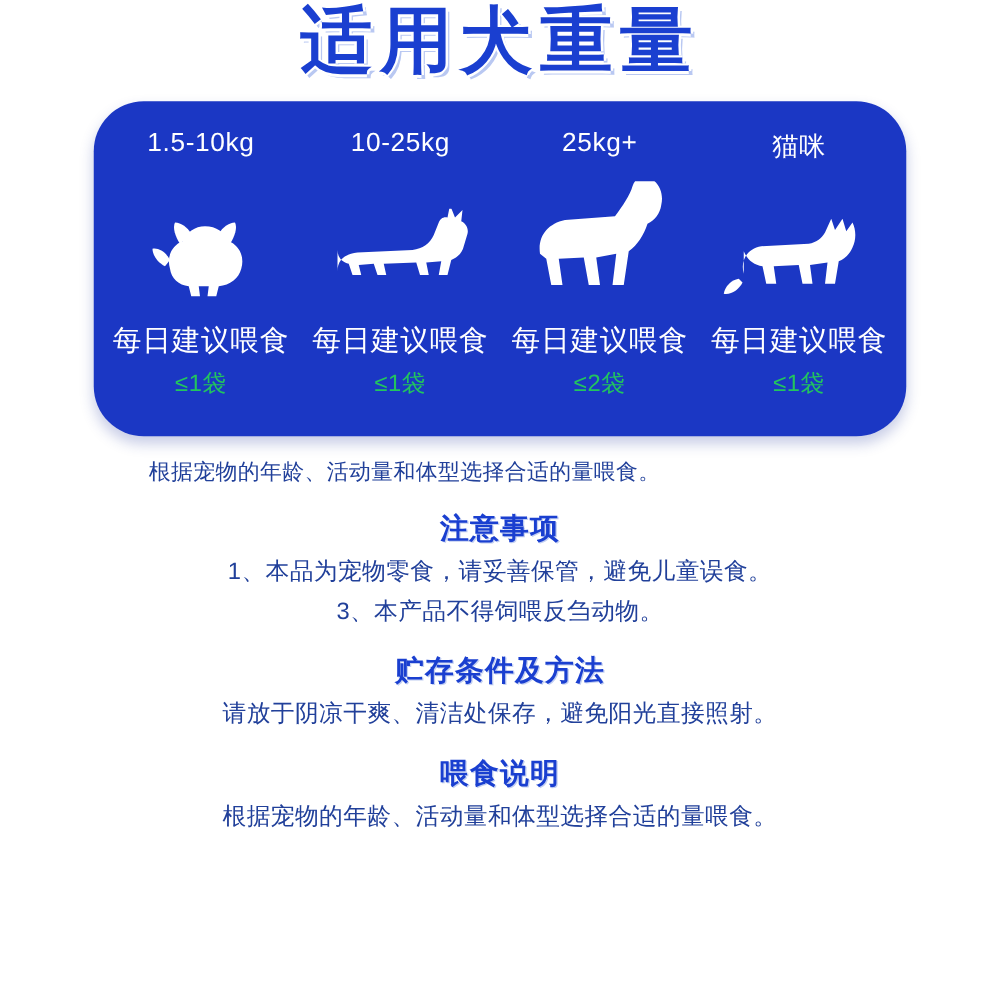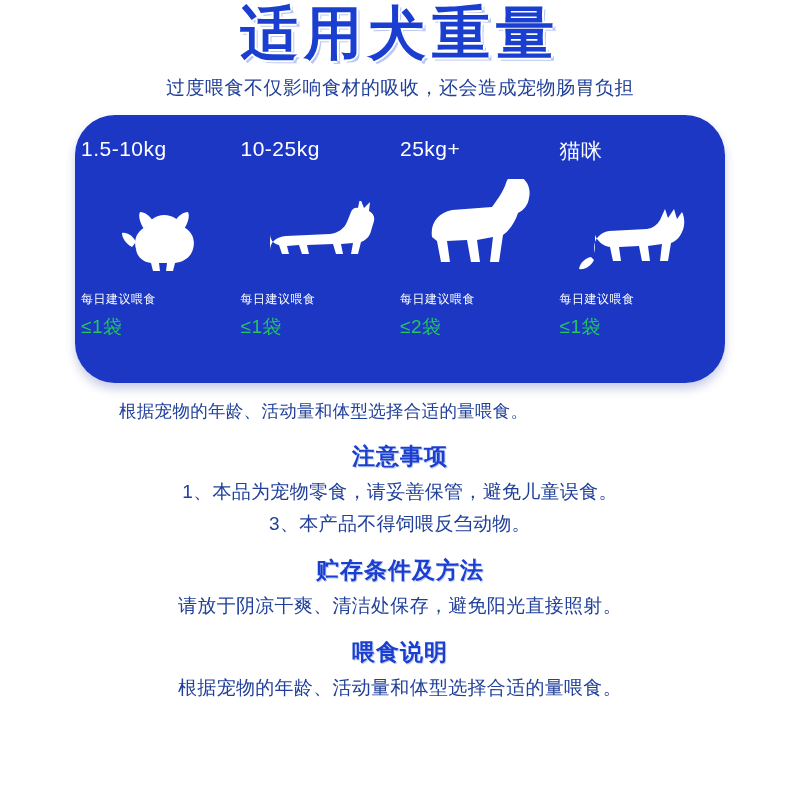--- a/index.html
+++ b/index.html
@@ -58,41 +58,42 @@
     display: flex;
     width: 100%;
     height: 100%;
     padding: 0 6px;
     box-sizing: border-box;
   }
   .col {
     flex: 1 1 0;
     display: flex;
     flex-direction: column;
+    align-items: center;
     padding-top: 22px;
     box-sizing: border-box;
   }
   .weight {
     color: #ffffff;
     font-size: 21px;
     font-weight: normal;
     letter-spacing: 0.5px;
     height: 30px;
   }
   .silhouette {
     flex: 0 0 auto;
     height: 112px;
     display: flex;
     align-items: flex-end;
     justify-content: center;
   }
   .silhouette svg { display: block; }
   .feed-line1 {
     color: #ffffff;
-    font-size: 12px;
+    font-size: 23px;
     margin-top: 12px;
     letter-spacing: 0.5px;
   }
   .feed-line2 {
     color: #22c55e;
     font-size: 19px;
     margin-top: 6px;
     letter-spacing: 0.5px;
   }
 
@@ -126,21 +127,20 @@
     line-height: 1.35;
   }
 </style>
 </head>
 <body>
 
 <div class="page">
 
   <div class="header">
     <div class="main-title">适用犬重量</div>
-    <div class="subtitle">过度喂食不仅影响食材的吸收，还会造成宠物肠胃负担</div>
   </div>
 
   <div class="card">
     <div class="card-inner">
 
       <div class="col">
         <div class="weight">1.5-10kg</div>
         <div class="silhouette">
           <svg width="110" height="78" viewBox="0 0 110 78">
             <g fill="#ffffff">

